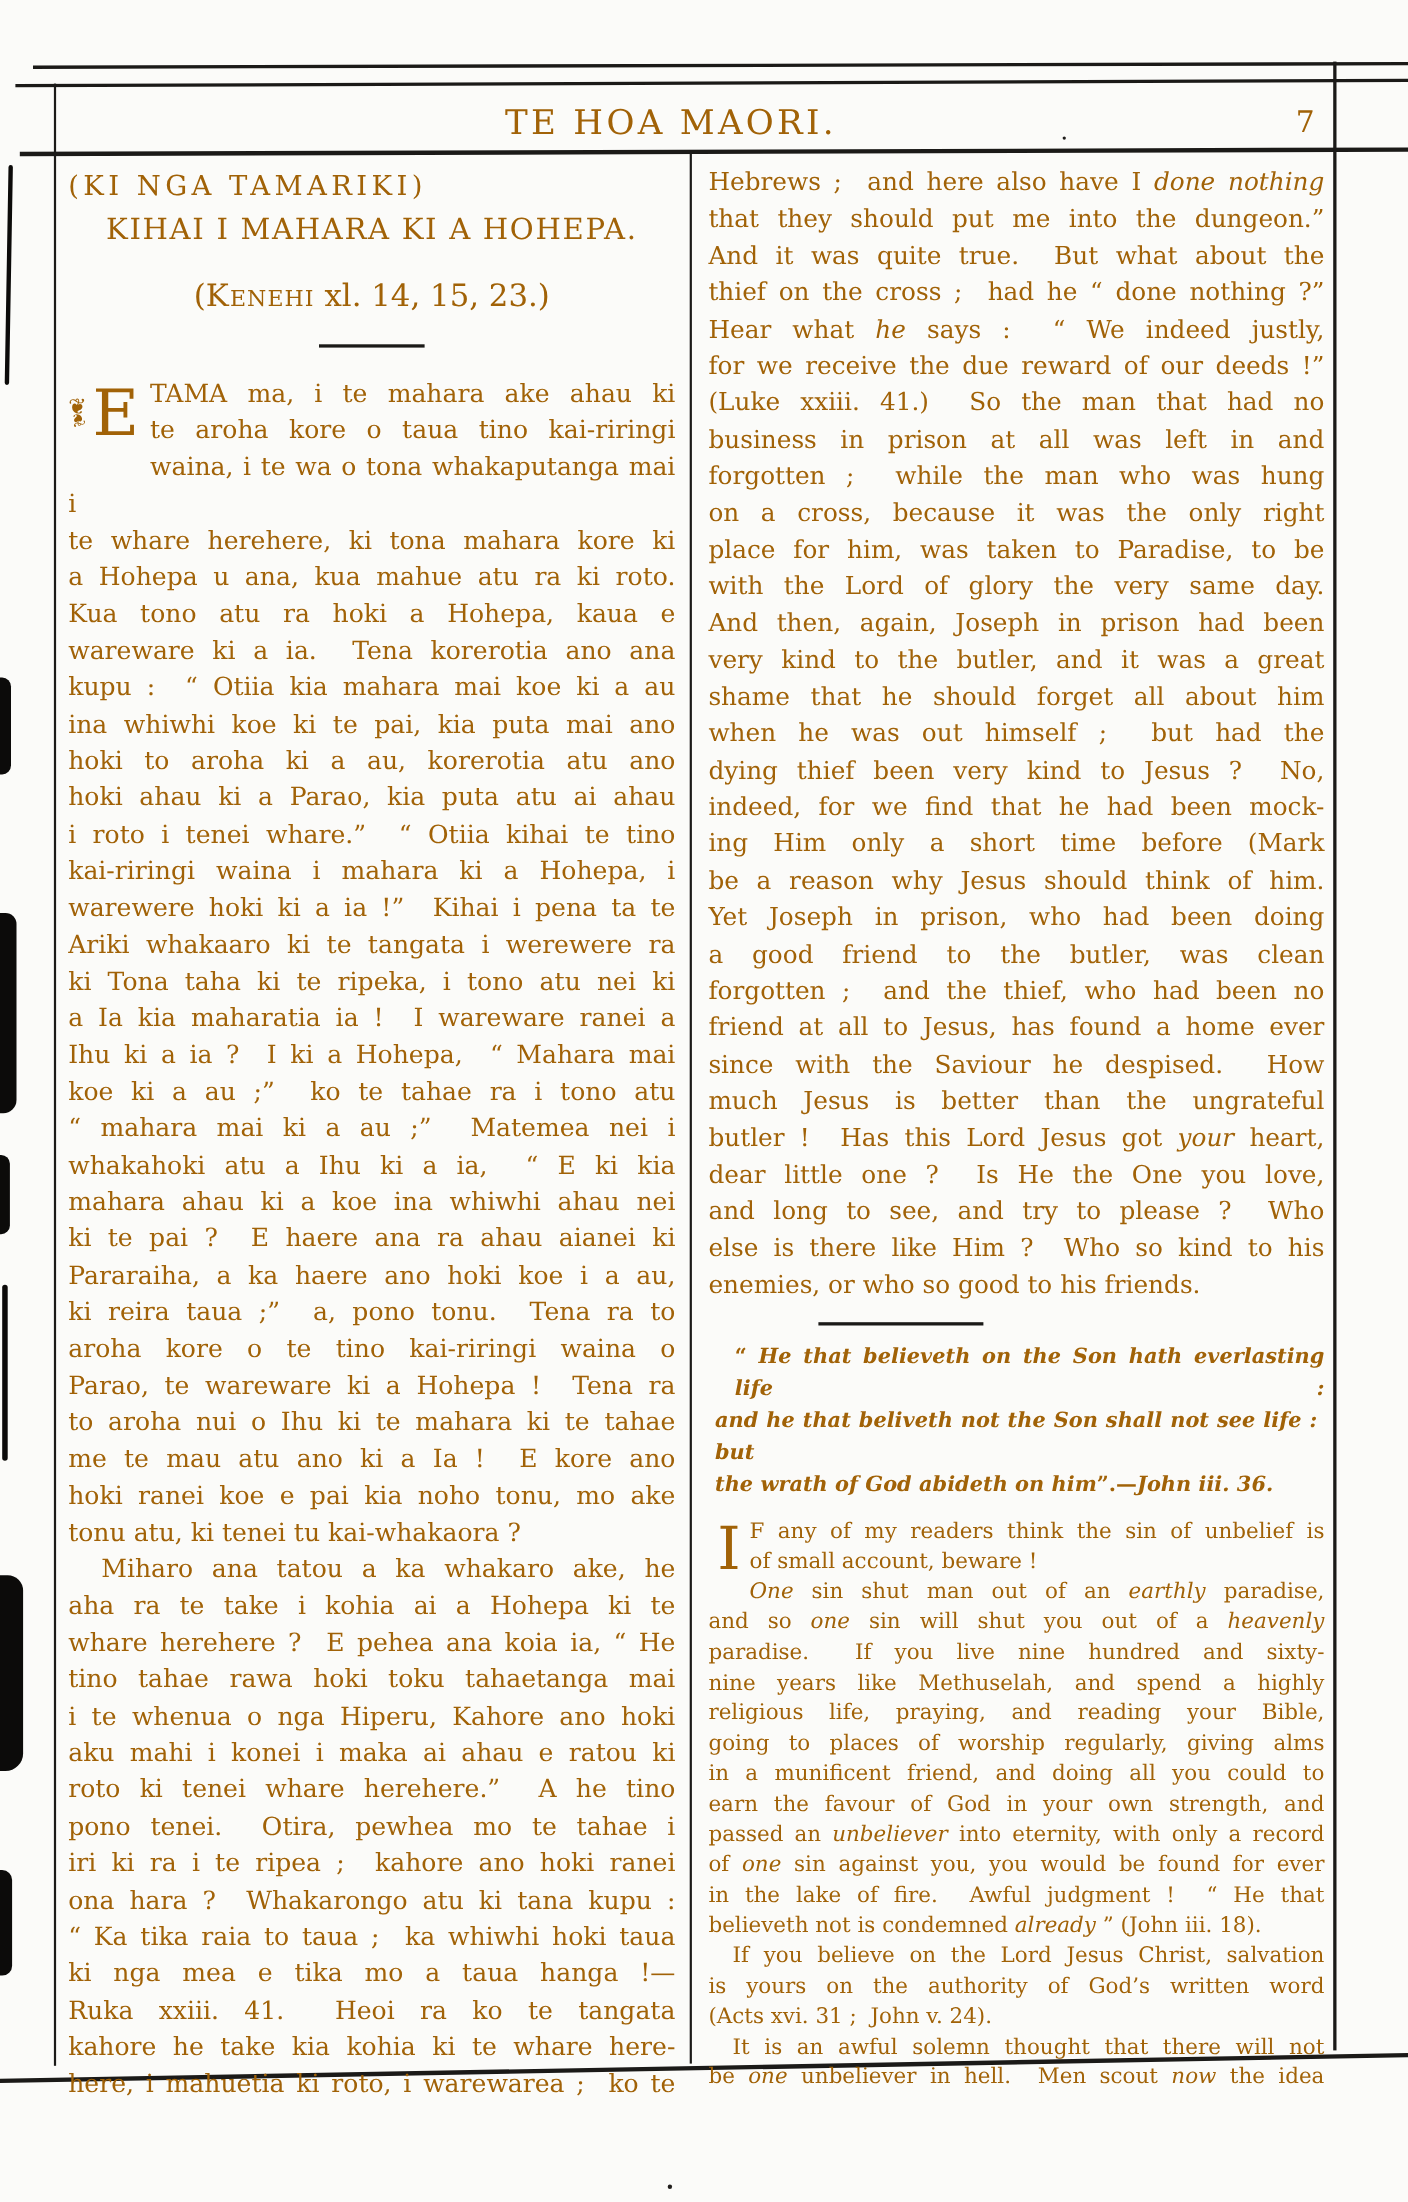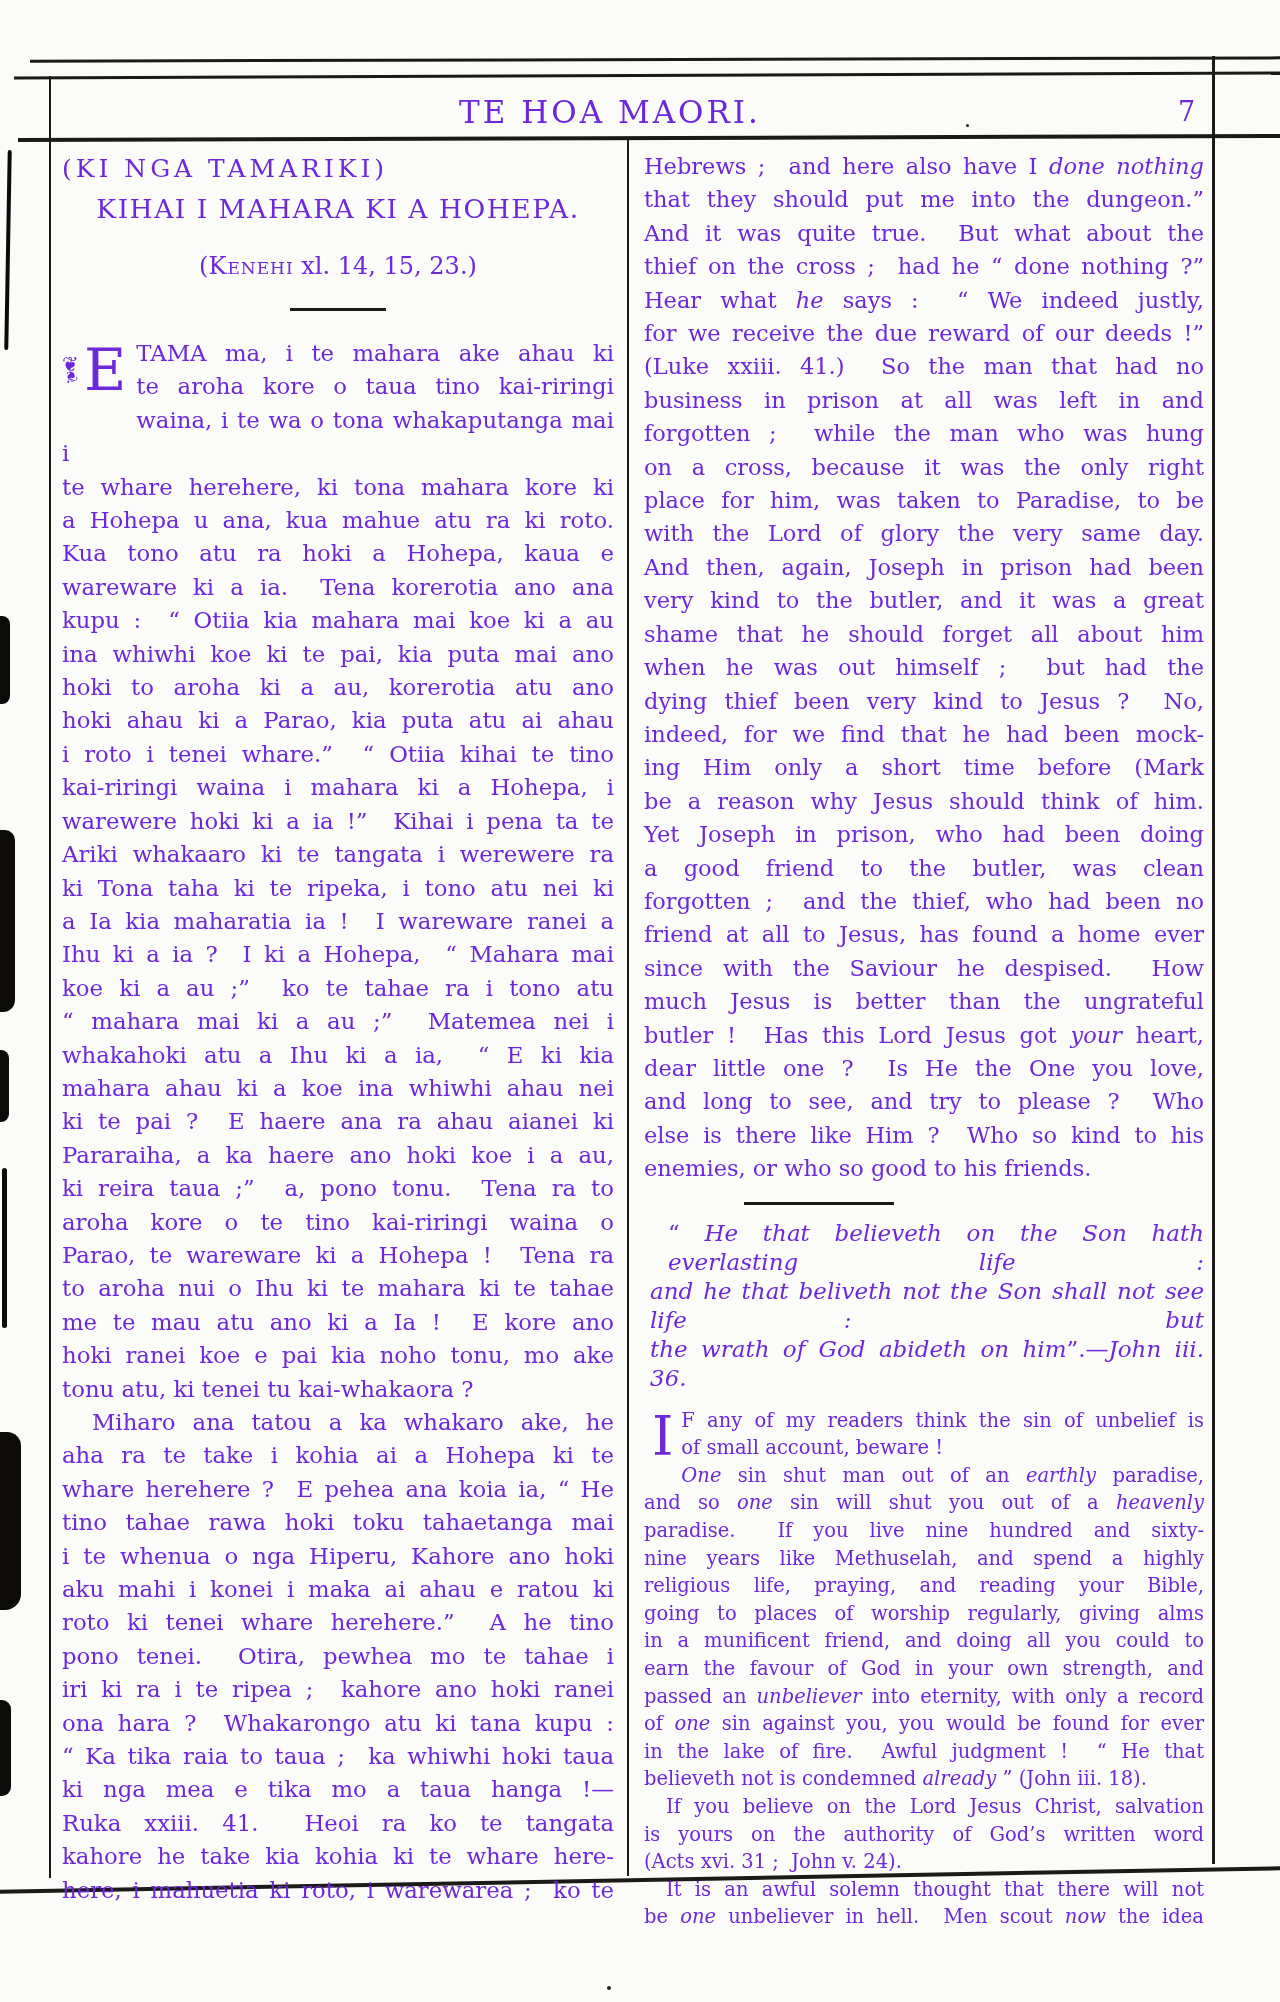--- a/index.html
+++ b/index.html
@@ -1,19 +1,19 @@
 <!DOCTYPE html>
 <html><head>
 <meta charset="utf-8">
 <style>
   html,body { margin:0; padding:0; background:#ffffff; }
   .page {
     position:relative; width:1280px; height:2002px;
     background:#fbfbf9; overflow:hidden;
-    font-family:"DejaVu Serif", serif; color:#6d28d9;
+    font-family:"DejaVu Serif", serif; color:#a16207;
   }
   
   .rule { position:absolute; background:#1b1a18; }
   .top-rule-a   { left:30px;  top:58px;   width:1250px; height:3px; transform:rotate(-0.15deg); }
   .top-rule-b   { left:14px;  top:74px;   width:1266px; height:3px; transform:rotate(-0.22deg); }
   .header-rule  { left:18px;  top:136px;  width:1262px; height:4px; transform:rotate(-0.18deg); }
   .bottom-rule  { left:-8px;  top:1878px; width:1296px; height:4px; transform:rotate(-1.05deg); }
   .border-left  { left:49px;  top:76px;   width:2px;  height:1802px; }
   .border-right { left:1212px;top:56px;   width:3px;  height:1808px; }
   .col-divider  { left:627px; top:140px;  width:2px;  height:1736px; }
@@ -24,21 +24,21 @@
     text-align:center; font-size:31px; letter-spacing:3px;
   }
   .page-number { position:absolute; top:96px; left:1178px; font-size:27px; }
 
   
   .col-left  { position:absolute; left:62px;  top:148px; width:552px; }
   .col-right { position:absolute; left:644px; top:150px; width:560px; }
 
   .kicker      { text-align:left; font-size:25px; letter-spacing:4px; margin:6px 0 10px; }
   .heading     { text-align:center; font-size:26.5px; letter-spacing:1.5px; margin:0 0 28px; }
-  .heading-ref { text-align:center; font-size:24px; margin:0; }
+  .heading-ref { text-align:center; font-size:28px; margin:0; }
   .sc          { font-variant:small-caps; letter-spacing:1px; }
   .sep-rule    { width:96px; height:3px; background:#1b1a18; margin:28px auto 26px; }
   .r-sep       { width:150px; height:3px; background:#1b1a18; margin:16px 0 14px 100px; }
 
   
   .body-text .line { font-size:22.8px; line-height:33.4px; }
   .col-right .body-text .line { font-size:22.5px; }
   .line { text-align:justify; text-align-last:justify; }
   .line.last { text-align-last:left; }
   .first-indent { padding-left:30px; }
@@ -54,21 +54,21 @@
     position:absolute; left:0px; top:-2px; font-size:20px;
   }
   .dropcap.ornate::after {
     content:"\2766"; font-family:"DejaVu Sans", sans-serif;
     position:absolute; left:2px; bottom:0px; font-size:16px; transform:rotate(165deg);
   }
   .dropcap.tall { font-size:54px; line-height:52px; height:56px; padding:4px 8px 0 8px; }
 
   
   .quote { margin-top:2px; padding-left:6px; }
-  .quote .line { font-size:23px; line-height:29px; }
+  .quote .line { font-size:19px; line-height:29px;font-weight:bold; }
   .quote .first-indent { padding-left:18px; }
   .small-sec { margin-top:14px; }
   .small-sec .line { font-size:19.5px; line-height:27.6px; }
   .small-sec .first-indent { padding-left:22px; }
 
   
   .blob { position:absolute; background:#0c0b0a; }
   .b1 { left:6px;  top:150px;  width:4px;  height:200px; border-radius:3px; transform:rotate(1deg); }
   .b2 { left:0;    top:616px;  width:10px; height:88px;  border-radius:0 8px 8px 0; }
   .b3 { left:0;    top:830px;  width:15px; height:182px; border-radius:0 10px 12px 0; }

